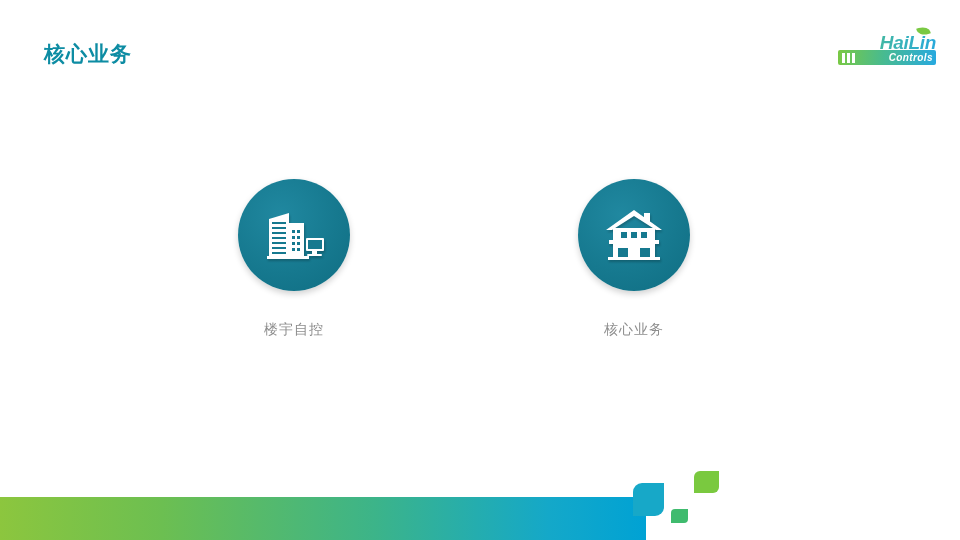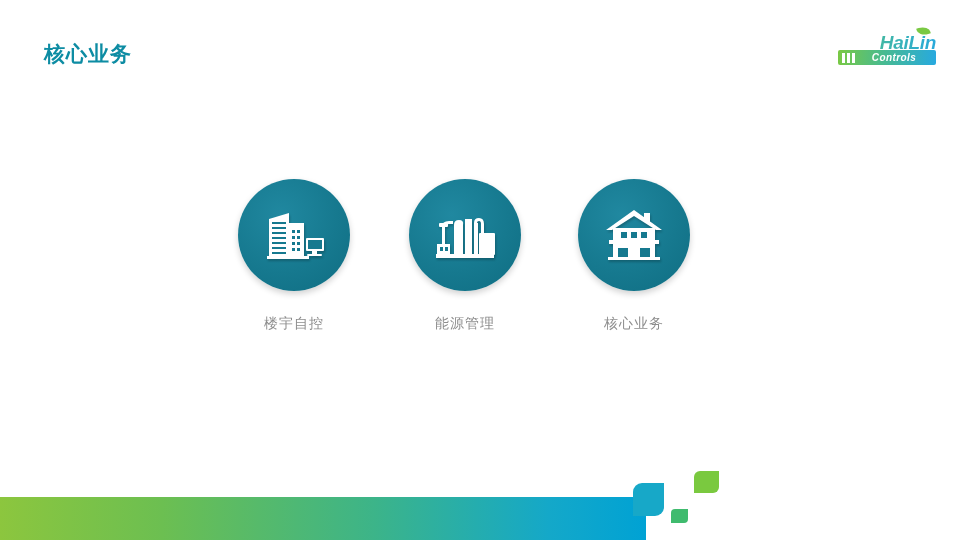--- a/index.html
+++ b/index.html
@@ -86,21 +86,21 @@
     margin-left: 4px;
   }
   .logo-bars i {
     display: block;
     width: 3px;
     height: 10px;
     background: #ffffff;
   }
   .logo-sub {
     flex: 1;
-    text-align: center;
+    text-align: right;
     font-size: 10px;
     font-weight: bold;
     font-style: italic;
     color: #ffffff;
     letter-spacing: 0.4px;
     line-height: 15px;
     padding-right: 3px;
   }
 
   
@@ -123,21 +123,21 @@
     box-shadow: 0 3px 6px rgba(0,0,0,0.18);
     display: flex;
     align-items: center;
     justify-content: center;
   }
   .circle svg {
     display: block;
     filter: drop-shadow(1px 2px 1px rgba(0,0,0,0.22));
   }
   .item-label {
-    margin-top: 24px;
+    margin-top: 30px;
     text-align: center;
     font-size: 14px;
     color: #8d8d8d;
     letter-spacing: 1px;
     white-space: nowrap;
   }
 
   
   .bottom-bar {
     position: absolute;
@@ -226,44 +226,20 @@
             <rect x="43" y="29" width="18" height="13" rx="1"></rect>
             <rect x="49" y="42" width="5" height="3"></rect>
             <rect x="44" y="45" width="15" height="2" rx="1"></rect>
           </g>
           <rect x="45" y="31" width="14" height="9" fill="#16798f"></rect>
         </svg>
       </div>
       <div class="item-label">楼宇自控</div>
     </div>
 
-    <div class="item" style="left:409px; top:179px;">
-      <div class="circle">
-        <svg width="62" height="52" viewBox="0 0 62 52">
-          <g fill="#ffffff">
-            <rect x="2" y="45" width="58" height="4"></rect>
-            <rect x="3" y="35" width="13" height="11"></rect>
-            <path d="M8 18 h3 v17 h-3 z"></path>
-            <path d="M8 18 q0 -6 7 -6 h4 v3 h-4 q-4 0 -4 3 z"></path>
-            <rect x="5" y="14" width="9" height="4" rx="1"></rect>
-            <rect x="20" y="16" width="9" height="30"></rect>
-            <path d="M20 16 q0 -5 5 -5 q5 0 4 5 z"></path>
-            <rect x="31" y="10" width="7" height="36"></rect>
-            <rect x="40" y="14" width="4" height="32"></rect>
-            <path d="M40 14 q0 -5 5 -5 q5 0 5 6 v26 h-3 v-26 q0 -3 -2 -3 q-2 0 -2 2 z"></path>
-            <rect x="45" y="24" width="16" height="22" rx="1"></rect>
-          </g>
-          <g fill="#16798f">
-            <rect x="6" y="38" width="3" height="4"></rect>
-            <rect x="11" y="38" width="3" height="4"></rect>
-          </g>
-        </svg>
-      </div>
-      <div class="item-label">能源管理</div>
-    </div>
 
     <div class="item" style="left:578px; top:179px;">
       <div class="circle">
         <svg width="60" height="54" viewBox="0 0 60 54">
           <g fill="#ffffff">
             <polygon points="30,2 58,22 52,22 30,8 8,22 2,22"></polygon>
             <rect x="40" y="5" width="6" height="9"></rect>
             <rect x="9" y="20" width="42" height="14"></rect>
             <rect x="5" y="32" width="50" height="4"></rect>
             <rect x="9" y="36" width="42" height="14"></rect>

